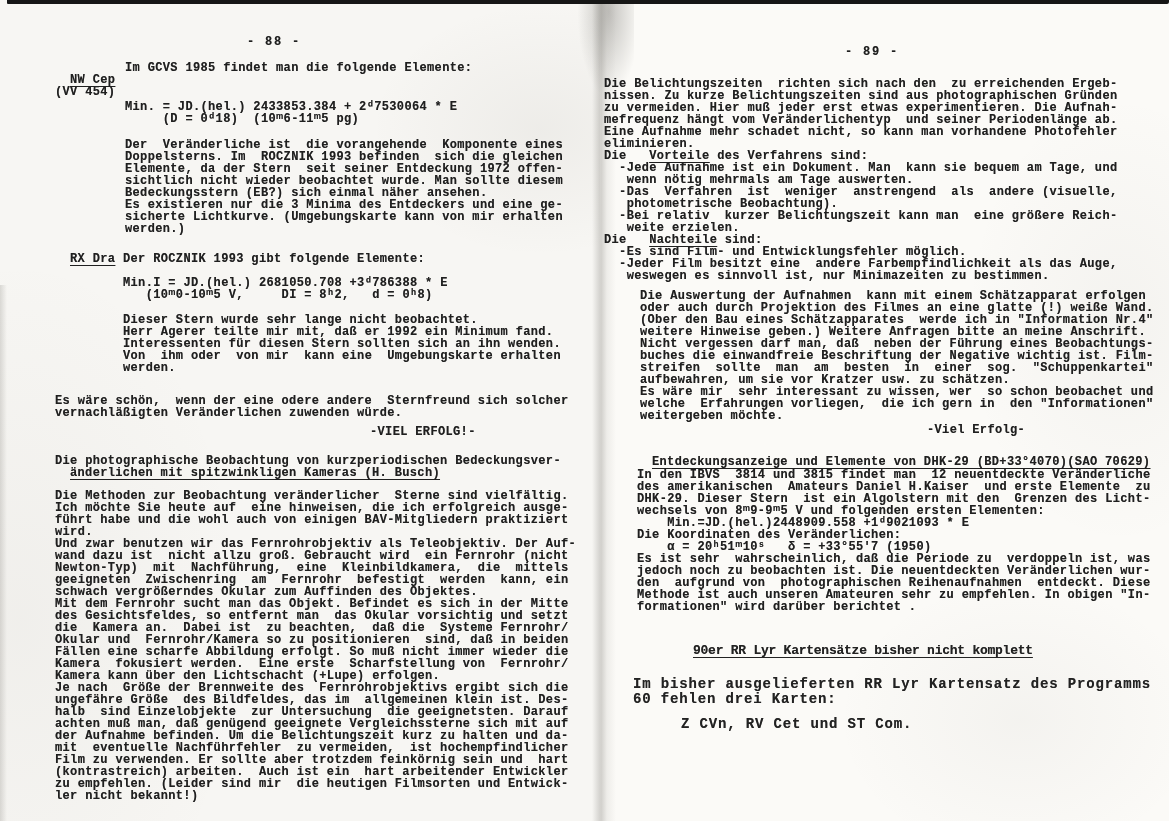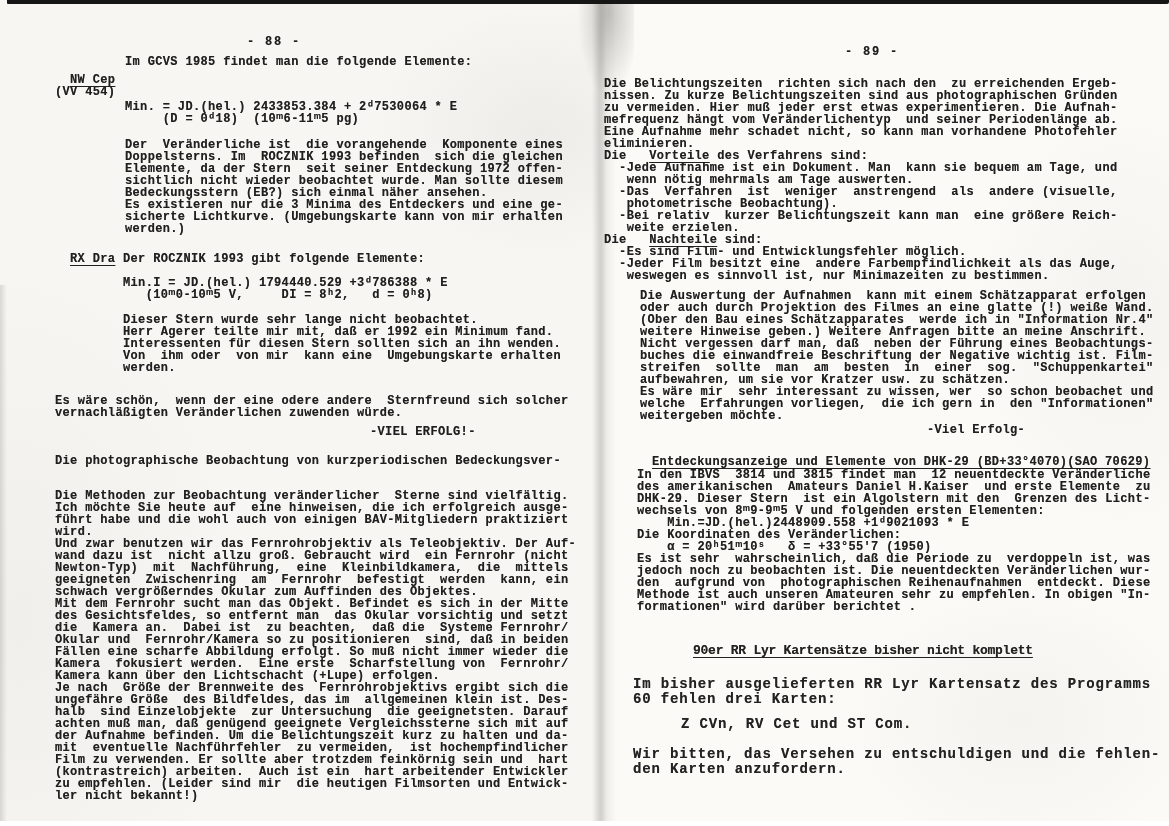--- a/index.html
+++ b/index.html
@@ -38,47 +38,48 @@
   <div class="page page-right"></div>
   <div class="seam"></div>
   <div class="seam-top"></div>
   <div class="edgeL"></div>
   <div class="topbar"></div>
 
   <div class="tw pg" style="left:247px;top:36px">- 88 -</div>
 
   <div class="tw u" style="left:55px;top:74px">NW Cep</div>
   <div class="tw" style="left:55px;top:86px">(VV 454)</div>
-  <div class="tw" style="left:125px;top:56px">Im GCVS 1985 findet man die folgende Elemente:</div>
+  <div class="tw" style="left:125px;top:62px">Im GCVS 1985 findet man die folgende Elemente:</div>
   <div class="tw" style="left:125px;top:101px">Min. = JD.(hel.) 2433853.384 + 2ᵈ7530064 * E
      (D = 0ᵈ18)  (10ᵐ6-11ᵐ5 pg)</div>
   <div class="tw" style="left:125px;top:139px">Der  Veränderliche ist  die vorangehende  Komponente eines
 Doppelsterns. Im  ROCZNIK 1993 befinden  sich die gleichen
 Elemente, da der Stern  seit seiner Entdeckung 1972 offen-
 sichtlich nicht wieder beobachtet wurde. Man sollte diesem
 Bedeckungsstern (EB?) sich einmal näher ansehen.
 Es existieren nur die 3 Minima des Entdeckers und eine ge-
 sicherte Lichtkurve. (Umgebungskarte kann von mir erhalten
 werden.)</div>
 
   <div class="tw u" style="left:55px;top:253px">RX Dra</div>
   <div class="tw" style="left:123px;top:253px">Der ROCZNIK 1993 gibt folgende Elemente:</div>
-  <div class="tw" style="left:123px;top:277px">Min.I = JD.(hel.) 1794440.529 +3ᵈ786388 * E
+  <div class="tw" style="left:123px;top:277px">Min.I = JD.(hel.) 2681050.708 +3ᵈ786388 * E
    (10ᵐ0-10ᵐ5 V,     DI = 8ʰ2,   d = 0ʰ8)</div>
   <div class="tw" style="left:123px;top:314px">Dieser Stern wurde sehr lange nicht beobachtet.
 Herr Agerer teilte mir mit, daß er 1992 ein Minimum fand.
 Interessenten für diesen Stern sollten sich an ihn wenden.
 Von  ihm oder  von mir  kann eine  Umgebungskarte erhalten
 werden.</div>
 
   <div class="tw" style="left:55px;top:395px">Es wäre schön,  wenn der eine odere andere  Sternfreund sich solcher
 vernachläßigten Veränderlichen zuwenden würde.</div>
   <div class="tw" style="left:370px;top:426px">-VIEL ERFOLG!-</div>
 
   <div class="tw" style="left:55px;top:455px">Die photographische Beobachtung von kurzperiodischen Bedeckungsver-</div>
+  <div class="tw u" style="left:55px;top:467px">änderlichen mit spitzwinkligen Kameras (H. Busch)</div>
   <div class="tw" style="left:55px;top:490px">Die Methoden zur Beobachtung veränderlicher  Sterne sind vielfältig.
 Ich möchte Sie heute auf  eine hinweisen, die ich erfolgreich ausge-
 führt habe und die wohl auch von einigen BAV-Mitgliedern praktiziert
 wird.
 Und zwar benutzen wir das Fernrohrobjektiv als Teleobjektiv. Der Auf-
 wand dazu ist  nicht allzu groß. Gebraucht wird  ein Fernrohr (nicht
 Newton-Typ)  mit  Nachführung,  eine  Kleinbildkamera,  die  mittels
 geeigneten  Zwischenring  am  Fernrohr  befestigt  werden  kann, ein
 schwach vergrößerndes Okular zum Auffinden des Objektes.
 Mit dem Fernrohr sucht man das Objekt. Befindet es sich in der Mitte
@@ -143,16 +144,14 @@
 Es ist sehr  wahrscheinlich, daß die Periode zu  verdoppeln ist, was
 jedoch noch zu beobachten ist. Die neuentdeckten Veränderlichen wur-
 den  aufgrund von  photographischen Reihenaufnahmen  entdeckt. Diese
 Methode ist auch unseren Amateuren sehr zu empfehlen. In obigen "In-
 formationen" wird darüber berichtet .</div>
 
   <div class="tw bigtitle u" style="left:678px;top:644px">90er RR Lyr Kartensätze bisher nicht komplett</div>
   <div class="tw big" style="left:633px;top:677px">Im bisher ausgelieferten RR Lyr Kartensatz des Programms
 60 fehlen drei Karten:</div>
   <div class="tw big" style="left:681px;top:717px">Z CVn, RV Cet und ST Com.</div>
-  <div class="tw big" style="left:633px;top:747px">Wir bitten, das Versehen zu entschuldigen und die fehlen-
-den Karten anzufordern.</div>
 
 </div>
 
 </body></html>

